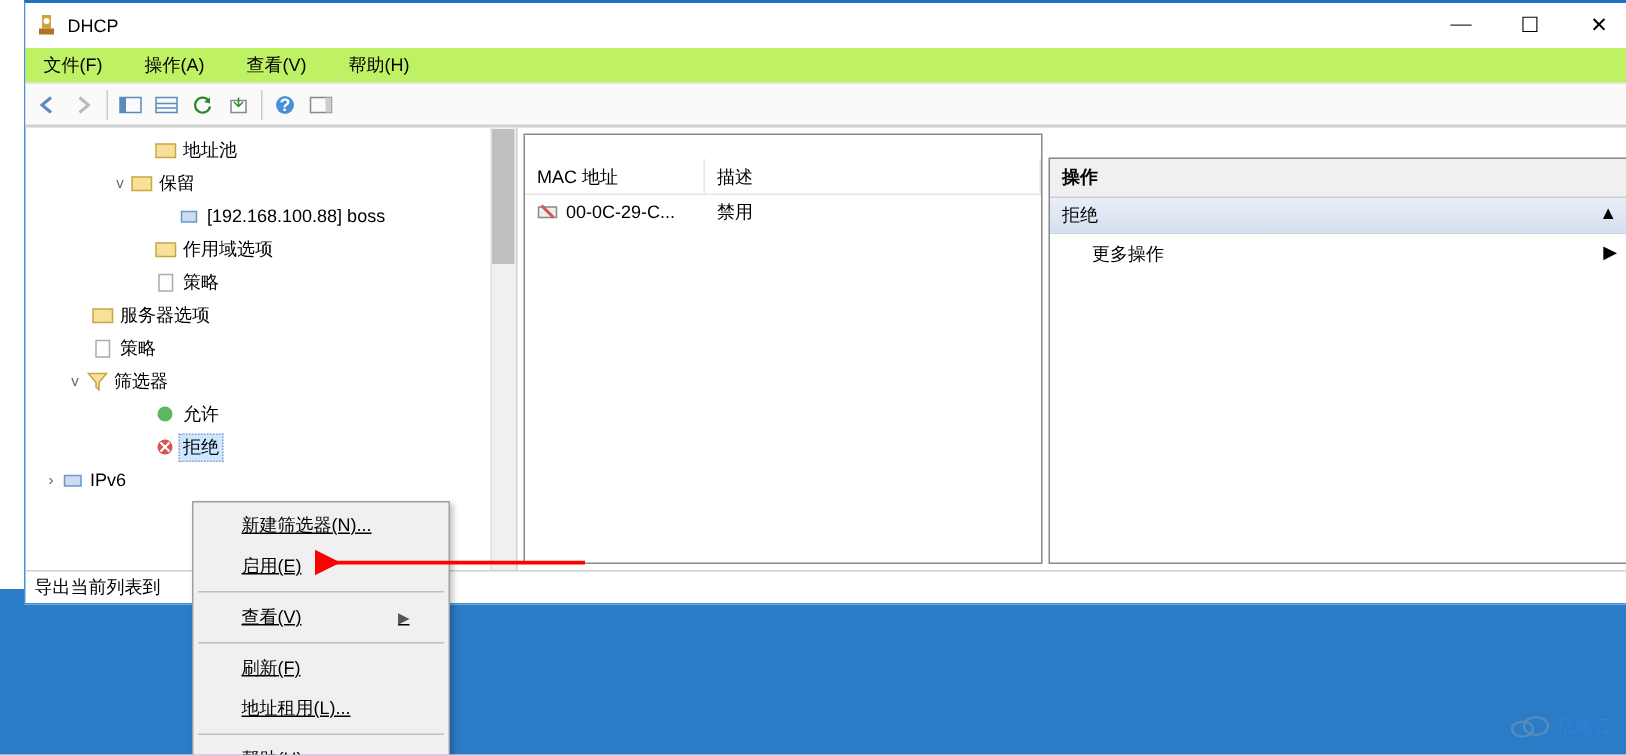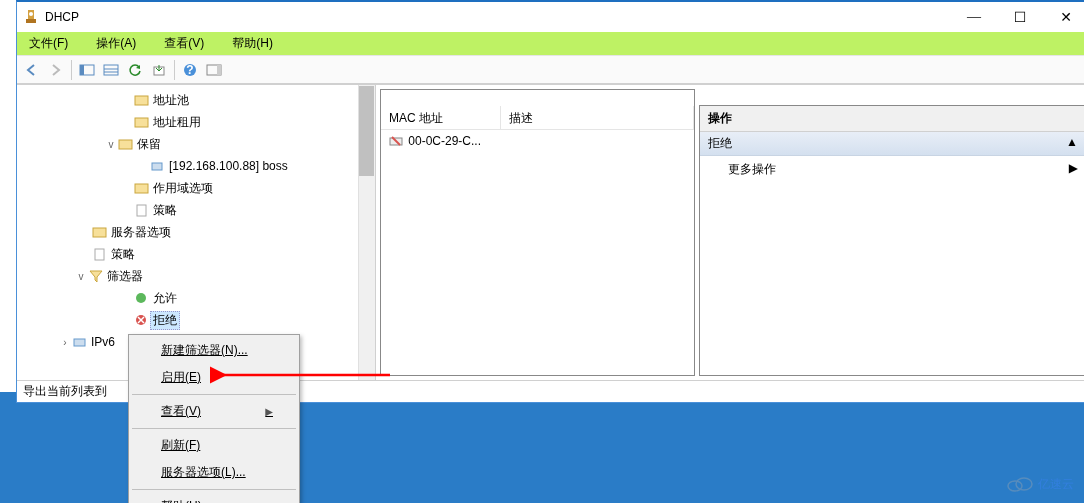--- a/index.html
+++ b/index.html
@@ -14,21 +14,21 @@
 
 .menubar { height: 24px; display: flex; padding: 0 4px; background: #bef264; border-bottom: 1px solid #e5e5e5; gap: 12px; }
 .menubar .menu { padding: 3px 8px; cursor: default; }
 
 .toolbar { height: 28px; display: flex; align-items: center; padding: 0 4px; gap: 2px; background: #fafafa; border-bottom: 1px solid #d0d0d0; }
 .toolbar .tbtn { width: 22px; height: 22px; display:flex; align-items:center; justify-content:center; border:1px solid transparent; }
 .toolbar .sep { width:1px; height:20px; background:#ccc; margin:0 2px; }
 
 .client { display: flex; height: 296px; border-top: 1px solid #d0d0d0; }
 
-.tree-pane { width: 328px; border-right: 1px solid #d0d0d0; position: relative; overflow: hidden; margin-left: 31px; }
+.tree-pane { width: 328px; border-right: 1px solid #d0d0d0; position: relative; overflow: hidden; }
 .tree-scroll { position:absolute; right:0; top:0; width:17px; height:100%; background:#f0f0f0; border-left:1px solid #e0e0e0; }
 .tree-thumb { position:absolute; right:1px; top:1px; width:15px; height:90px; background:#c0c0c0; }
 .tree { padding: 4px 0 4px 0; }
 .node { display:flex; align-items:center; height:22px; white-space:nowrap; }
 .node .exp { width:14px; text-align:center; color:#666; font-size:10px; }
 .node .label { padding:1px 3px; }
 .node.selected .label { background:#cce8ff; border:1px dotted #99c; padding:0 2px; }
 .ind1{padding-left:56px}.ind2{padding-left:72px}.ind3{padding-left:88px}.ind0{padding-left:26px}.ind0b{padding-left:30px}
 
 .list-pane { flex:1; border-right: 1px solid #d0d0d0; position:relative; margin-left:4px; border:1px solid #888; margin:4px 2px 4px 4px; }
@@ -137,27 +137,20 @@
   <div class="client">
     <div class="tree-pane">
       <div class="tree">
         <div class="node ind2">
             <span class="exp"></span>
             <svg class="ic" width="16" height="14">
               <rect x="1" y="3" width="13" height="9" fill="#f7e09a" stroke="#caa63e"></rect>
             </svg>
             <span class="label">地址池</span>
           </div>
-        <div class="node ind2">
-            <span class="exp"></span>
-            <svg class="ic" width="16" height="14">
-              <rect x="1" y="3" width="13" height="9" fill="#f7e09a" stroke="#caa63e"></rect>
-            </svg>
-            <span class="label">地址租用</span>
-          </div>
         <div class="node ind1">
             <span class="exp">v</span>
             <svg class="ic" width="16" height="14">
               <rect x="1" y="3" width="13" height="9" fill="#f7e09a" stroke="#caa63e"></rect>
             </svg>
             <span class="label">保留</span>
           </div>
         <div class="node ind3">
             <span class="exp"></span>
             <svg class="ic" width="16" height="14">
@@ -232,20 +225,21 @@
     <div class="list-pane">
       <div class="list-head">
         <div class="col col-mac">MAC 地址</div>
         <div class="col col-desc">描述</div>
       </div>
       <div class="list-row">
         <div class="col col-mac"><svg class="ic" width="16" height="14">
               <rect x="1" y="4" width="12" height="7" fill="#eee" stroke="#888"></rect>
               <line x1="3" y1="3" x2="11" y2="11" stroke="#d9534f" stroke-width="2"></line>
             </svg> <span>00-0C-29-C...</span></div>
+        <div class="col col-desc">禁用</div>
       </div>
     </div>
 
     <div class="action-pane">
       <div class="action-head">操作</div>
       <div class="action-sec">
           <span>拒绝</span>
           <span>▲</span>
         </div>
       <div class="action-item">
@@ -270,21 +264,21 @@
   <div class="msep"></div>
   <div class="mi">
       <span>查看(V)</span>
       <span class="arrow">▶</span>
     </div>
   <div class="msep"></div>
   <div class="mi">
       <span>刷新(F)</span>
     </div>
   <div class="mi">
-      <span>服务器选项(L)...</span>
+      <span>地址租用(L)...</span>
     </div>
   <div class="msep"></div>
   <div class="mi">
       <span>帮助(H)</span>
     </div>
 </div>
 
 <svg class="red-arrow" width="190" height="30">
   <defs>
       <marker id="ah" markerWidth="10" markerHeight="10" refX="2" refY="5" orient="auto">

